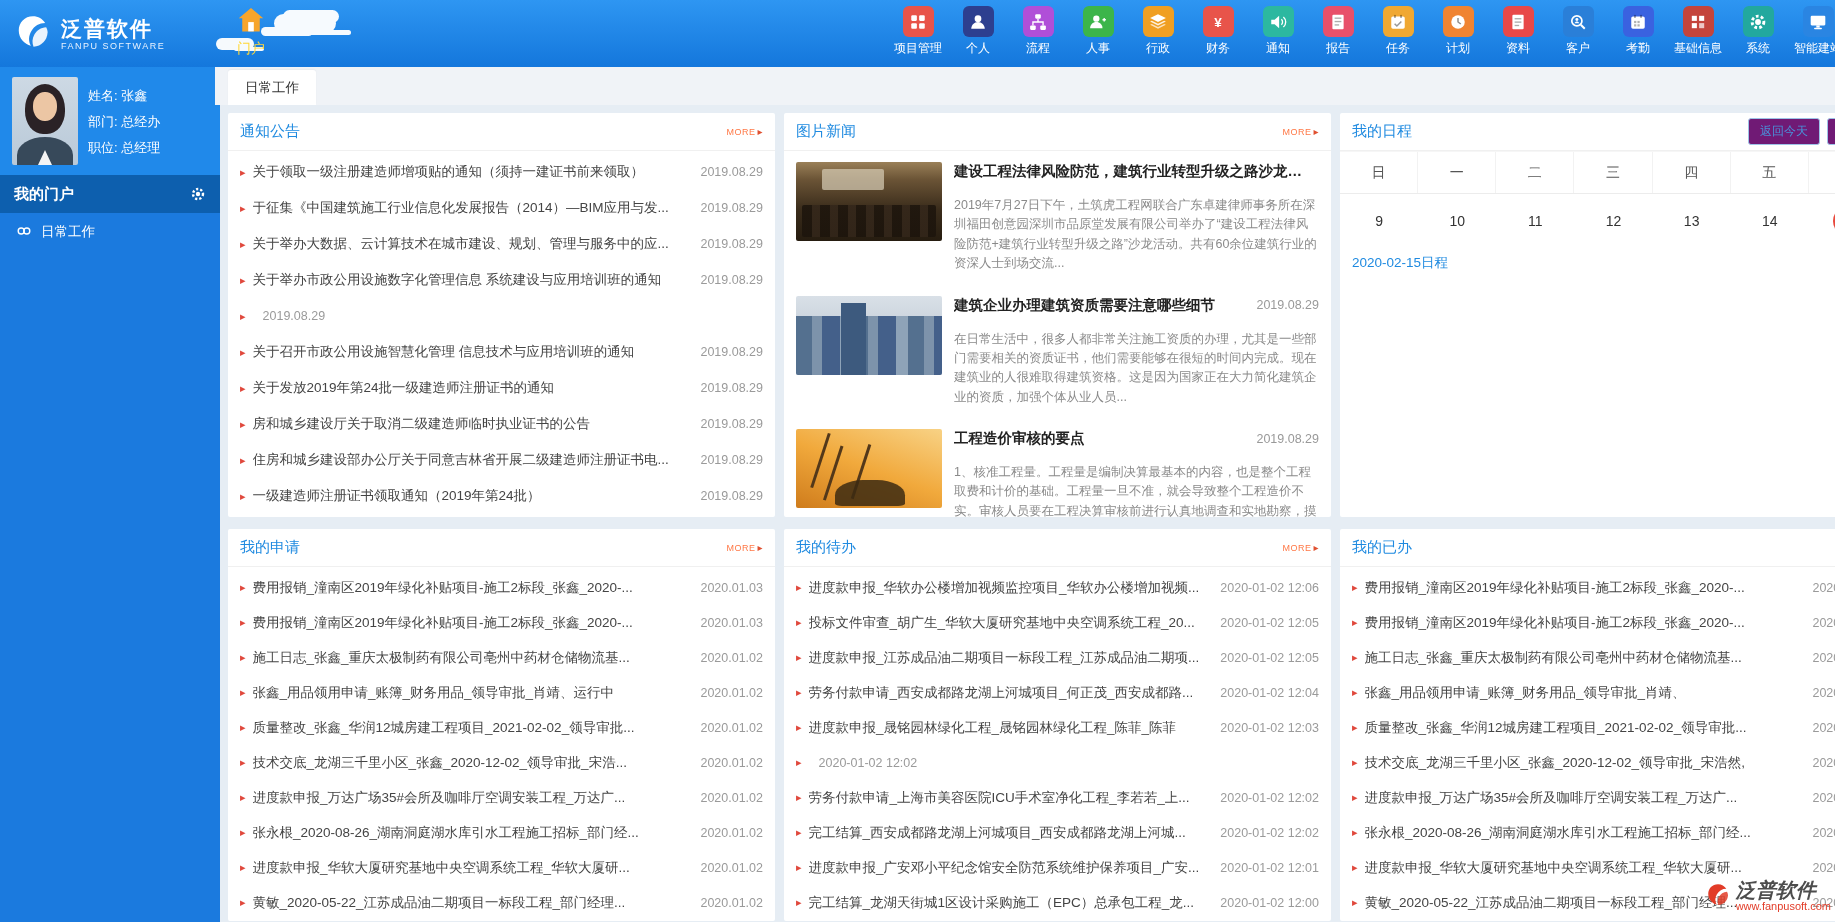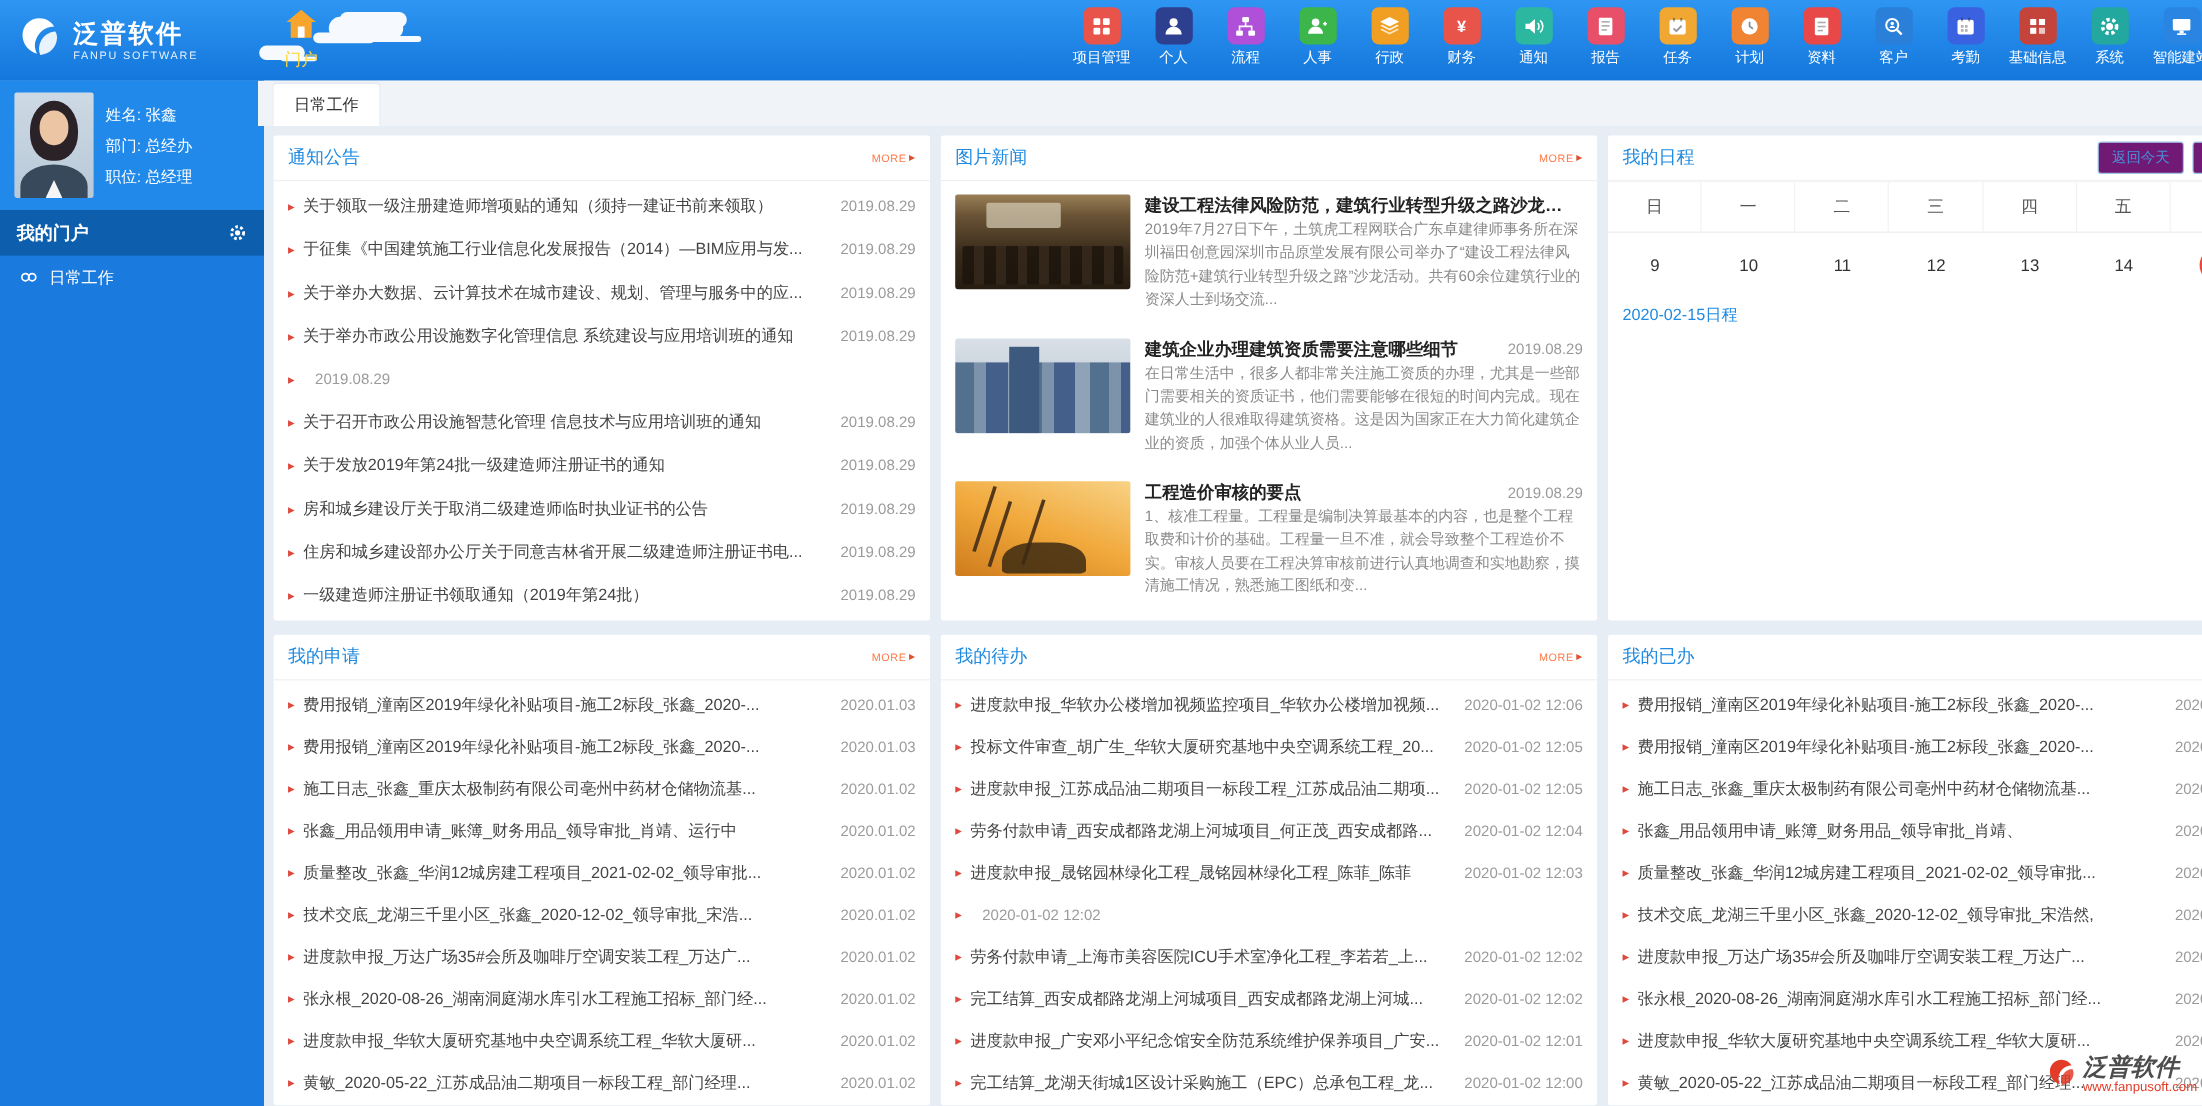--- a/index.html
+++ b/index.html
@@ -65,21 +65,21 @@
   .thumb-2{background:linear-gradient(180deg,#d9e0e7 0%,#c6d0da 45%,#b4c2cf 100%)}
   .thumb-2::before{content:"";position:absolute;bottom:0;left:0;right:0;height:74%;background:repeating-linear-gradient(90deg,#54708f 0 16px,#7d93ab 16px 26px,#44608a 26px 44px,#8ea3b8 44px 56px)}
   .thumb-2::after{content:"";position:absolute;bottom:0;left:31%;width:17%;height:90%;background:#3d5a7e}
   .thumb-3{background:linear-gradient(200deg,#f8d285 0%,#f1a93c 50%,#cf7c1c 100%)}
   .thumb-3::before{content:"";position:absolute;left:16%;top:4%;width:3px;height:72%;background:#53381a;box-shadow:16px 8px 0 0 #53381a,42px -2px 0 0 #53381a;transform:rotate(18deg)}
   .thumb-3::after{content:"";position:absolute;bottom:3%;left:27%;width:48%;height:32%;background:#3c2a12;border-radius:40% 40% 10% 10%/60% 60% 10% 10%;opacity:.85}
   .news-body{flex:1;min-width:0}
   .news-title-row{display:flex;align-items:center}
   .news-title{font-size:14.5px;font-weight:bold;color:#222;flex:1;min-width:0;overflow:hidden;text-overflow:ellipsis;white-space:nowrap}
   .news-date{color:#999;font-size:12.5px;margin-left:8px;flex-shrink:0}
-  .news-text{margin-top:1px;font-size:12.5px;color:#8a8a8a;line-height:1.55;display:-webkit-box;-webkit-line-clamp:4;-webkit-box-orient:vertical;overflow:hidden;max-height:78px}
+  .news-text{margin-top:15px;font-size:12.5px;color:#8a8a8a;line-height:1.55;display:-webkit-box;-webkit-line-clamp:4;-webkit-box-orient:vertical;overflow:hidden;max-height:78px}
 
   
   .cal-btn{border:1px solid #9ec4e8;color:#4a90d9;background:#701a75;font-size:12px;padding:4px 11px;border-radius:3px;margin-left:7px;cursor:pointer;white-space:nowrap}
   .cal-days{display:flex;border-bottom:1px solid #ececec;border-top:1px solid #f6f6f6}
   .day-cell{width:14.2857%;height:41px;line-height:41px;text-align:center;color:#555;font-size:14px;border-right:1px solid #f2f2f2;box-sizing:border-box}
   .cal-dates{display:flex;padding:8px 0 4px}
   .date-cell{width:14.2857%;height:38px;display:flex;align-items:center;justify-content:center;font-size:14px;color:#333;cursor:pointer}
   .date-cell.sel span{width:30px;height:30px;background:#e8483c;color:#fff;border-radius:50%;display:flex;align-items:center;justify-content:center}
   .sched-label{color:#1f8ae0;font-size:13.5px;padding:10px 12px}
 

